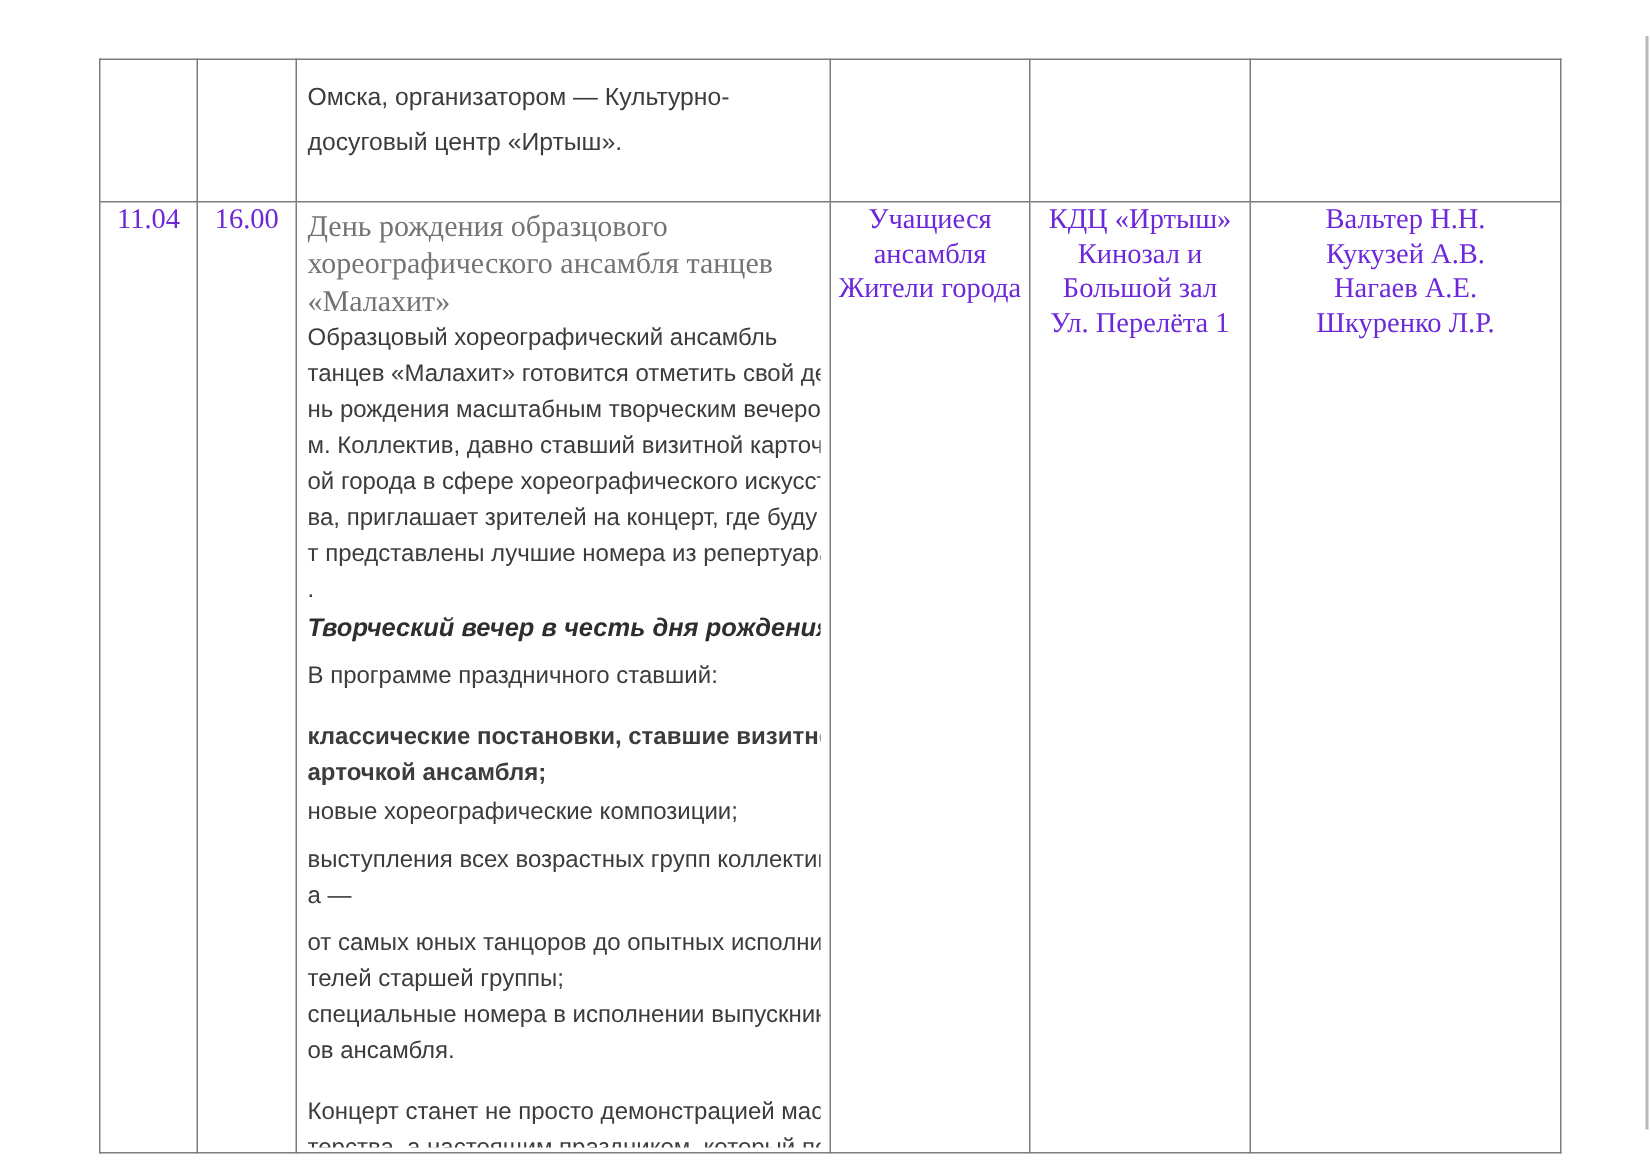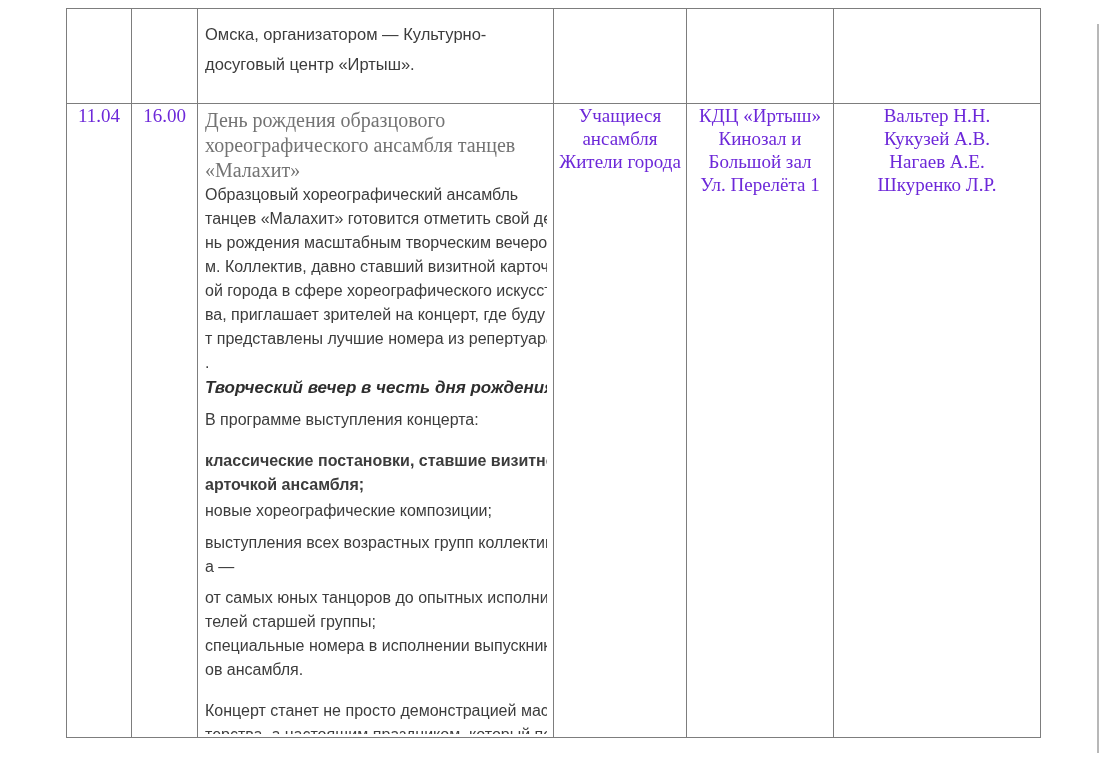--- a/index.html
+++ b/index.html
@@ -13,21 +13,21 @@
   .page {
     position: relative;
     width: 1100px;
     height: 778px;
     background: #ffffff;
     font-family: "Liberation Serif", "DejaVu Serif", serif;
   }
   table.schedule {
     position: absolute;
     left: 66px;
-    top: 8px;
+    top: 39px;
     width: 974px;
     border-collapse: collapse;
     table-layout: fixed;
   }
   table.schedule td {
     border: 1.5px solid #7d7d7d;
     vertical-align: top;
     padding: 0;
     overflow: hidden;
   }
@@ -126,21 +126,21 @@
 «Малахит»</p>
               <p class="para para-body">Образцовый хореографический ансамбль
 танцев «Малахит» готовится отметить свой де
 нь рождения масштабным творческим вечеро
 м. Коллектив, давно ставший визитной карточк
 ой города в сфере хореографического искусст
 ва, приглашает зрителей на концерт, где буду
 т представлены лучшие номера из репертуара
 .</p>
               <p class="para para-heading">Творческий вечер в честь дня рождения</p>
-              <p class="para para-body">В программе выступления концерта:</p>
+              <p class="para para-body">В программе праздничного ставший:</p>
               <p class="para para-body">классические постановки, ставшие визитной к
 арточкой ансамбля;</p>
               <p class="para para-body">новые хореографические композиции;</p>
               <p class="para para-body">выступления всех возрастных групп коллектив
 а —</p>
               <p class="para para-body">от самых юных танцоров до опытных исполни
 телей старшей группы;</p>
               <p class="para para-body">специальные номера в исполнении выпускник
 ов ансамбля.</p>
               <p class="para para-body">Концерт станет не просто демонстрацией мас

